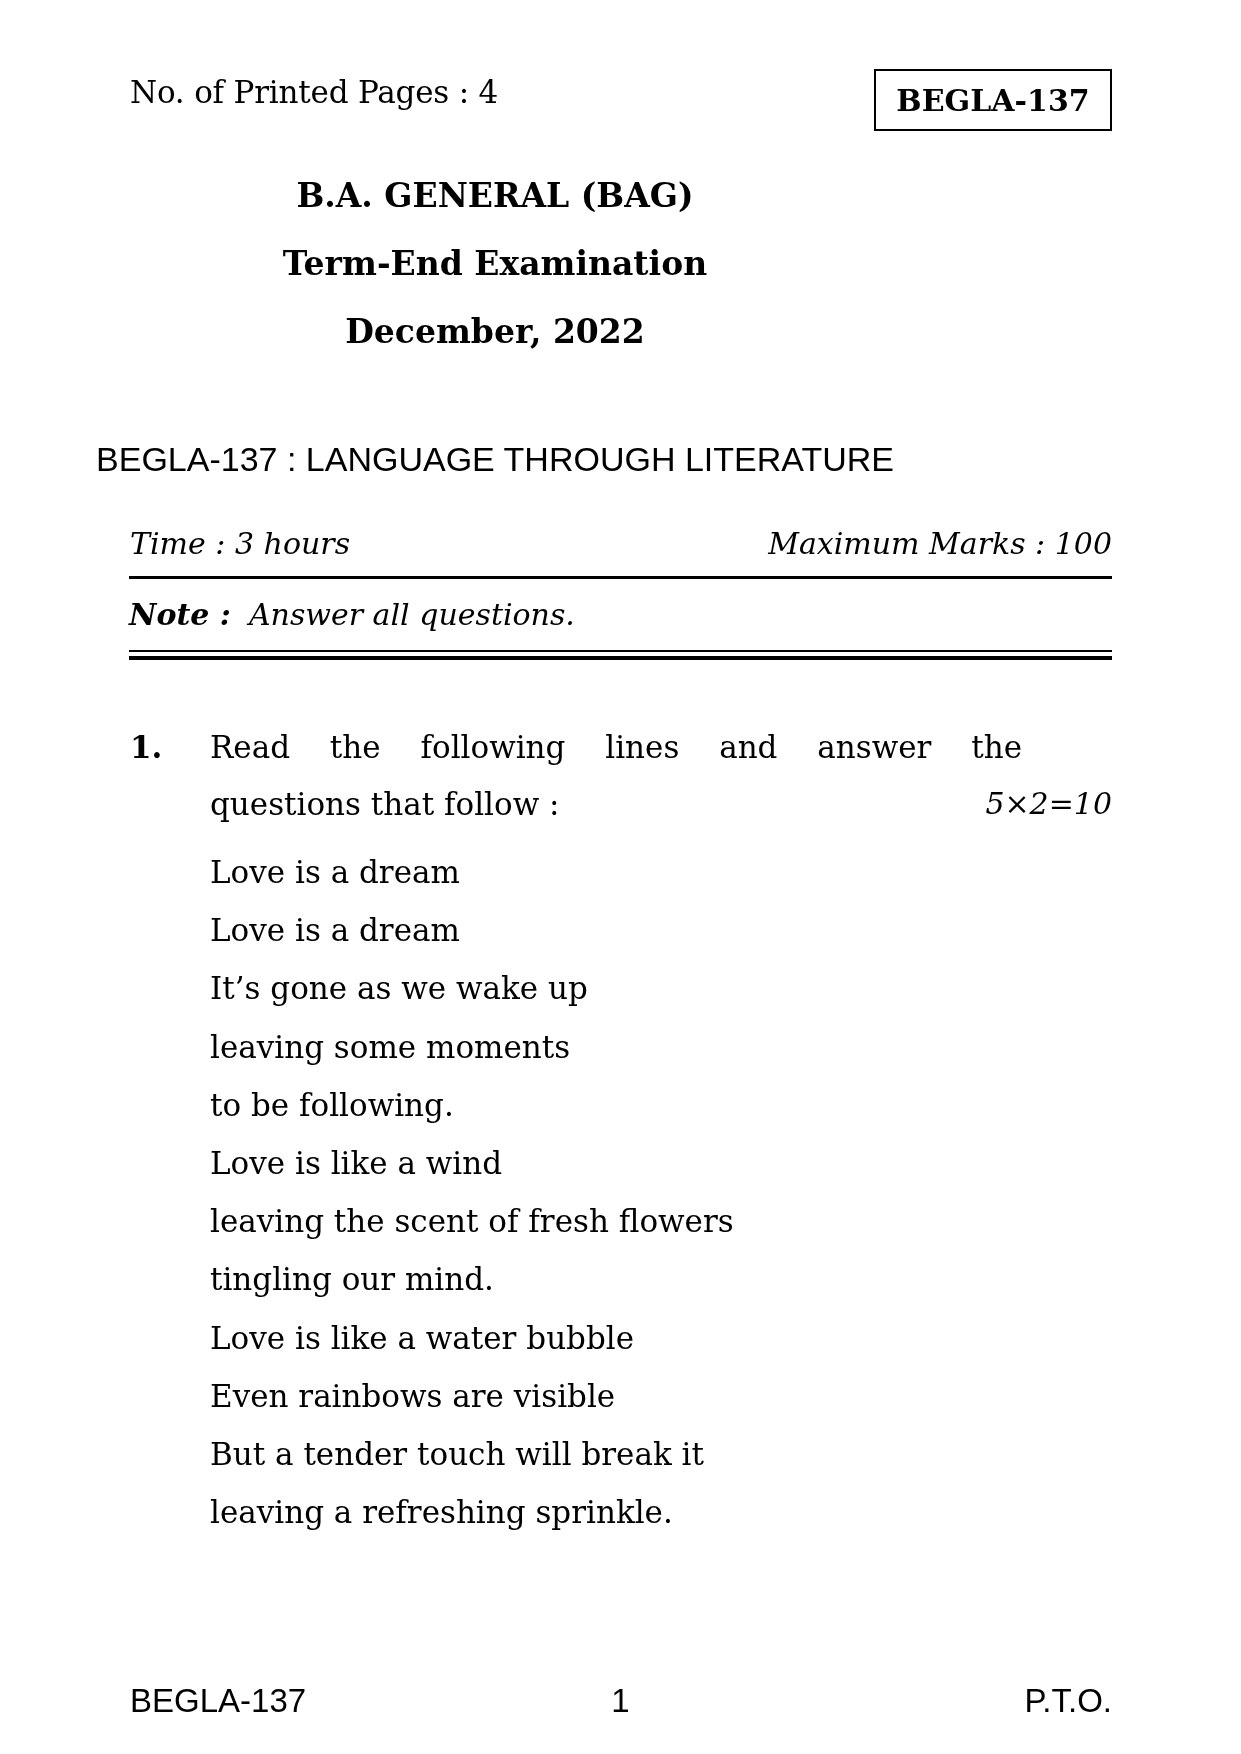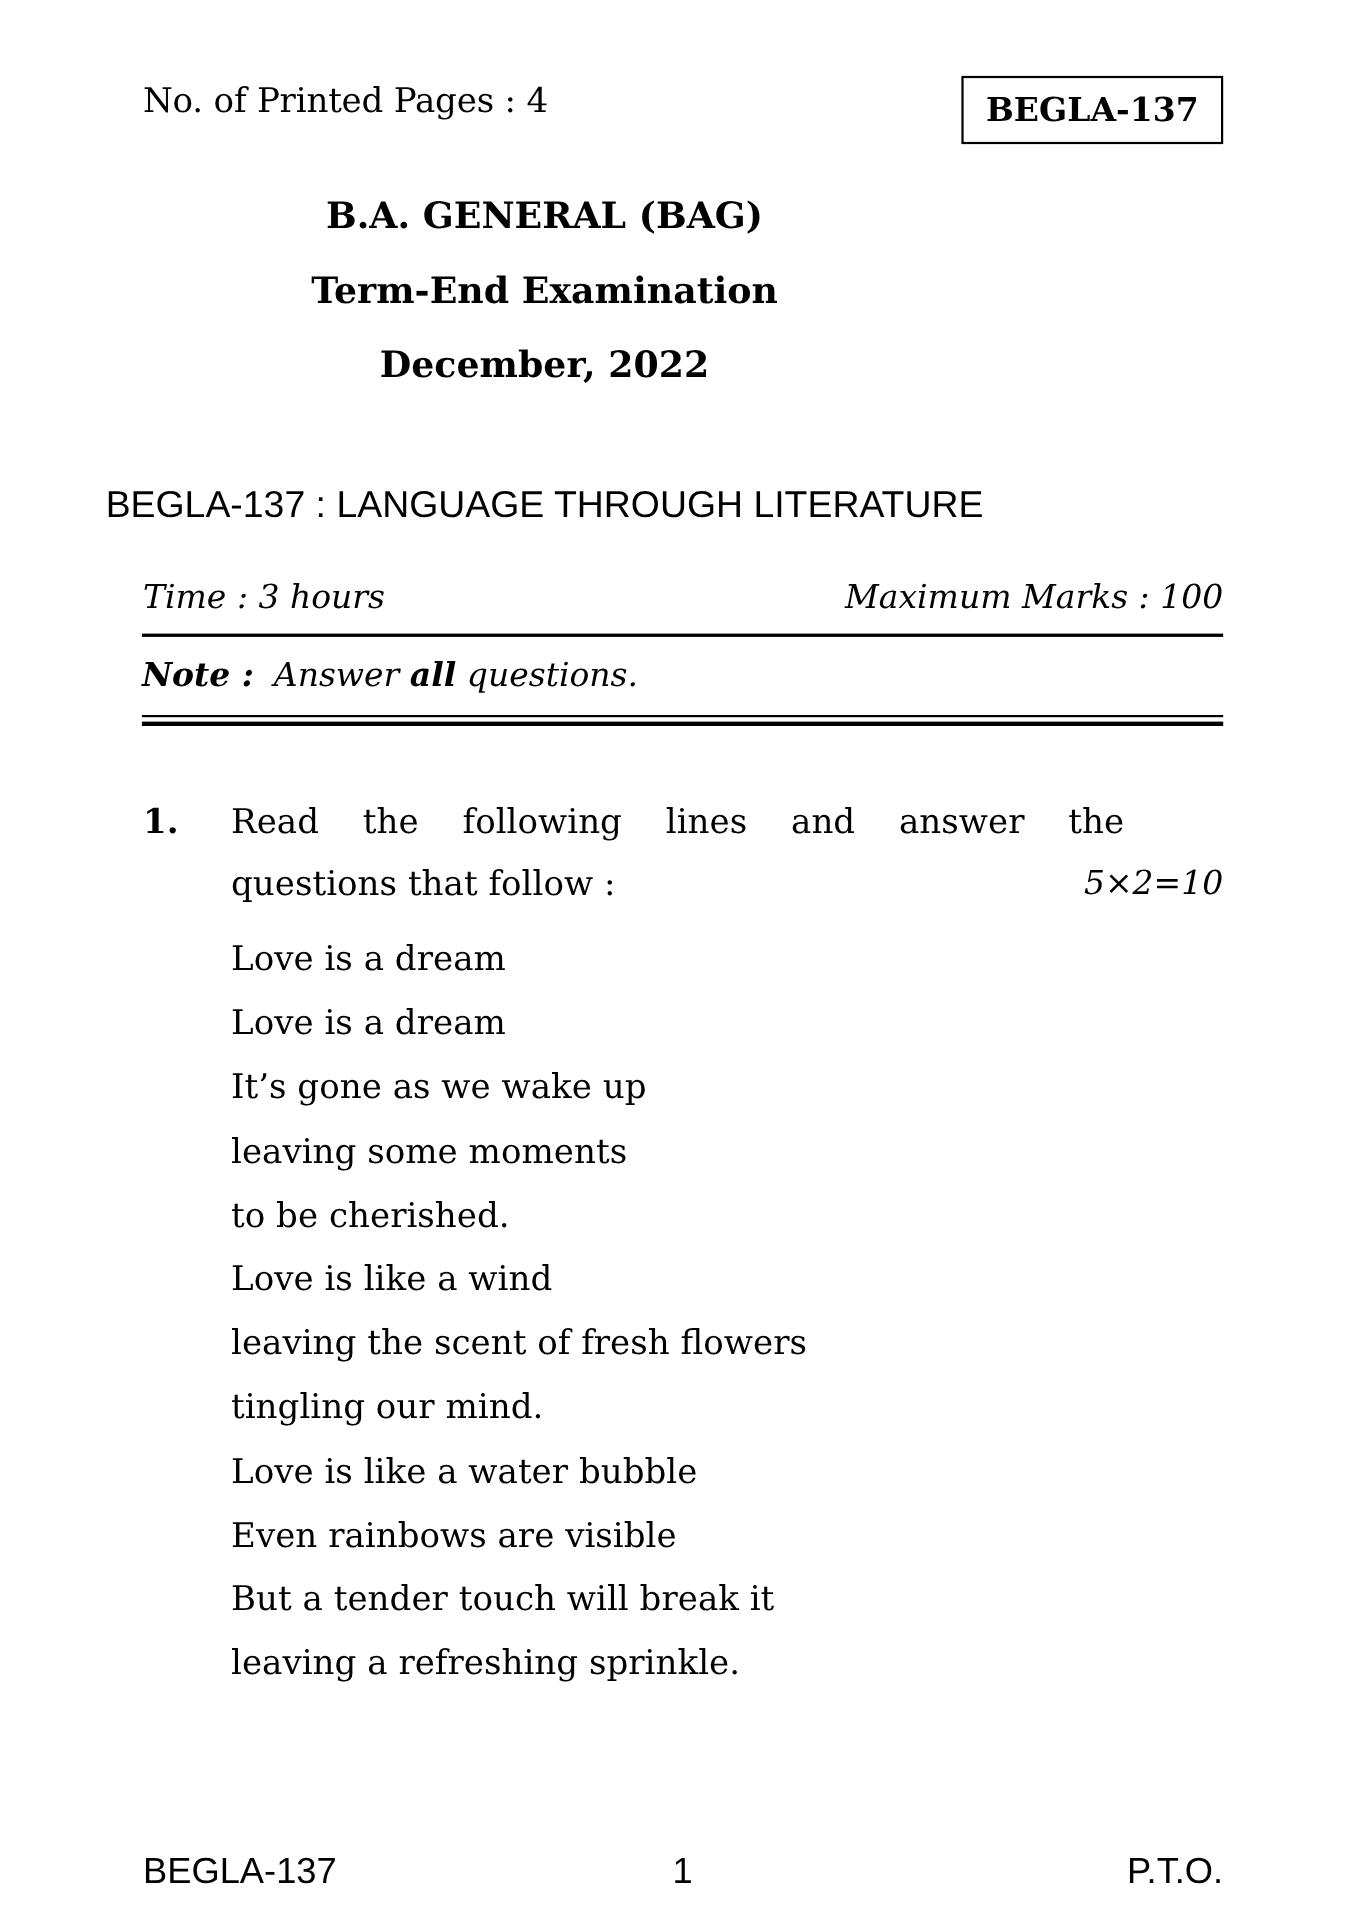--- a/index.html
+++ b/index.html
@@ -11,21 +11,21 @@
     .center-line { left: 0; width: 990px; text-align: center; font-weight: bold; }
     .title1 { top: 176px; font-size: 33px; }
     .title2 { top: 244px; font-size: 33px; }
     .title3 { top: 312px; font-size: 33px; }
     .course-title { top: 440px; font-size: 34px; font-family: "Liberation Sans", sans-serif; font-weight: normal; }
     .time { left: 130px; top: 526px; font-size: 30px; font-style: italic; }
     .marks { right: 129px; top: 526px; font-size: 30px; font-style: italic; }
     .rule { left: 129px; width: 983px; background: #000; }
     .rule1 { top: 576px; height: 3px; }
     .note { left: 129px; top: 597px; font-size: 30px; font-style: italic; }
-    .note b { font-weight: bold; margin-top: 20px; }
+    .note b { font-weight: normal; margin-top: 20px; }
     .note .note-label { font-weight: bold; margin-right: 18px; }
     .rule2a { top: 650px; height: 2px; }
     .rule2b { top: 656px; height: 4px; }
     .qnum { left: 130px; top: 729px; font-size: 31px; font-weight: bold; }
     .qline1 { left: 210px; top: 729px; width: 812px; font-size: 31px; text-align: justify; text-align-last: justify; }
     .qline2 { left: 210px; top: 786px; font-size: 31px; }
     .qmarks { right: 129px; top: 786px; font-size: 30px; font-style: italic; }
     .poem { left: 210px; top: 843px; font-size: 31px; line-height: 58.2px; }
     .poem div { white-space: nowrap; }
     .footer { top: 1682px; font-size: 33px; font-family: "Liberation Sans", sans-serif; }
@@ -57,21 +57,21 @@
 <div class="abs qnum serif">1.</div>
 <div class="abs qline1 serif">Read the following lines and answer the</div>
 <div class="abs qline2 serif">questions that follow :</div>
 <div class="abs qmarks serif">5×2=10</div>
 
 <div class="abs poem serif">
   <div>Love is a dream</div>
   <div>Love is a dream</div>
   <div>It’s gone as we wake up</div>
   <div>leaving some moments</div>
-  <div>to be cherished.</div>
+  <div>to be following.</div>
   <div>Love is like a wind</div>
   <div>leaving the scent of fresh flowers</div>
   <div>tingling our mind.</div>
   <div>Love is like a water bubble</div>
   <div>Even rainbows are visible</div>
   <div>But a tender touch will break it</div>
   <div>leaving a refreshing sprinkle.</div>
 </div>
 
 <div class="abs footer footer-left">BEGLA-137</div>

